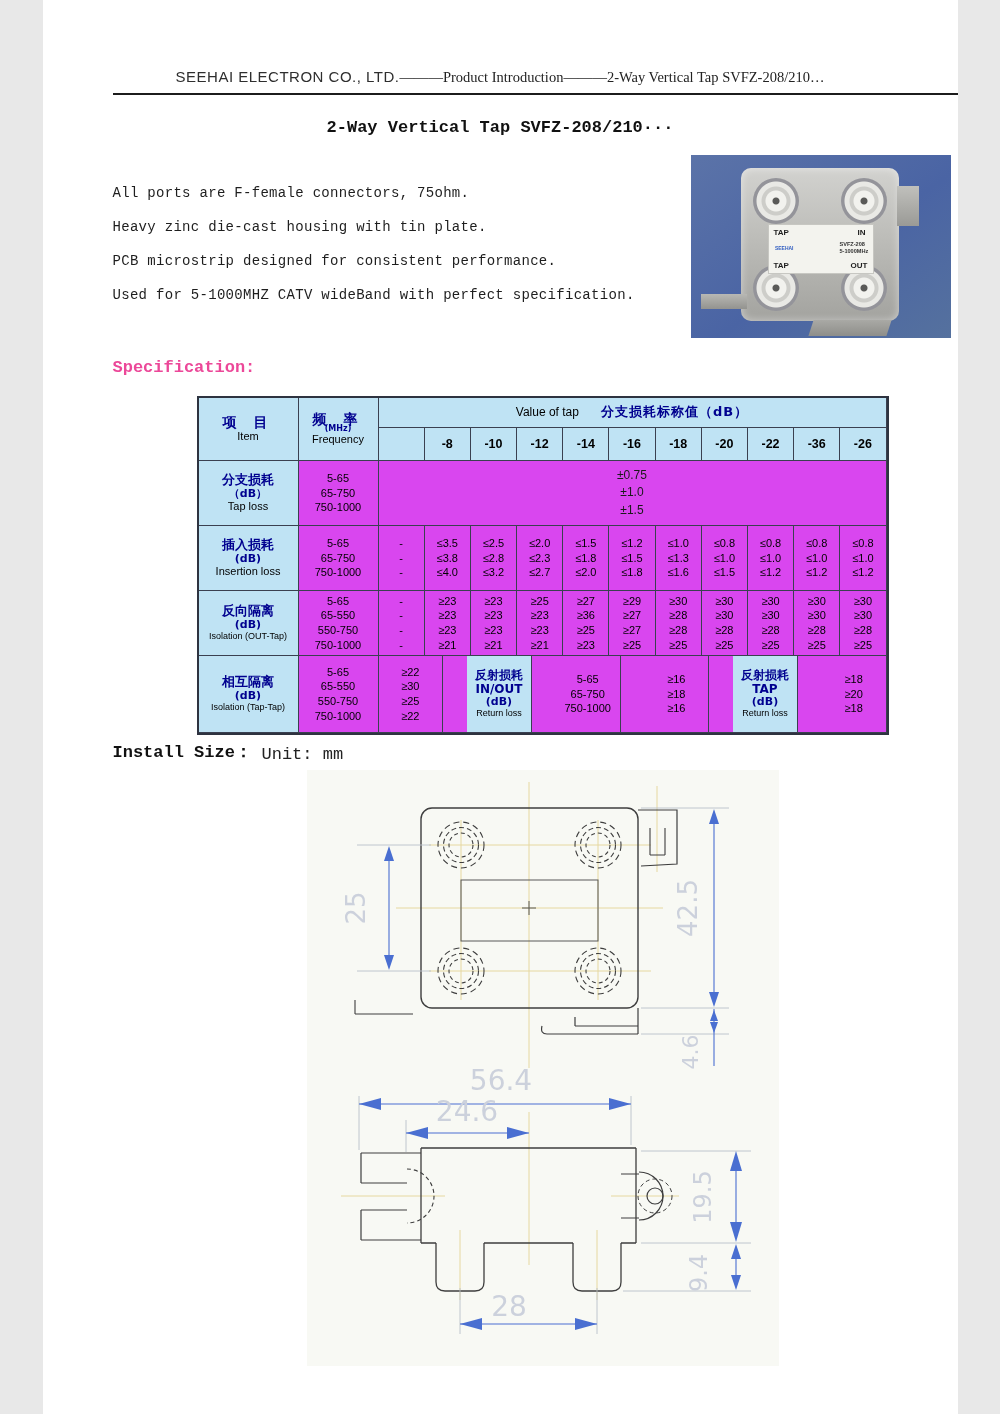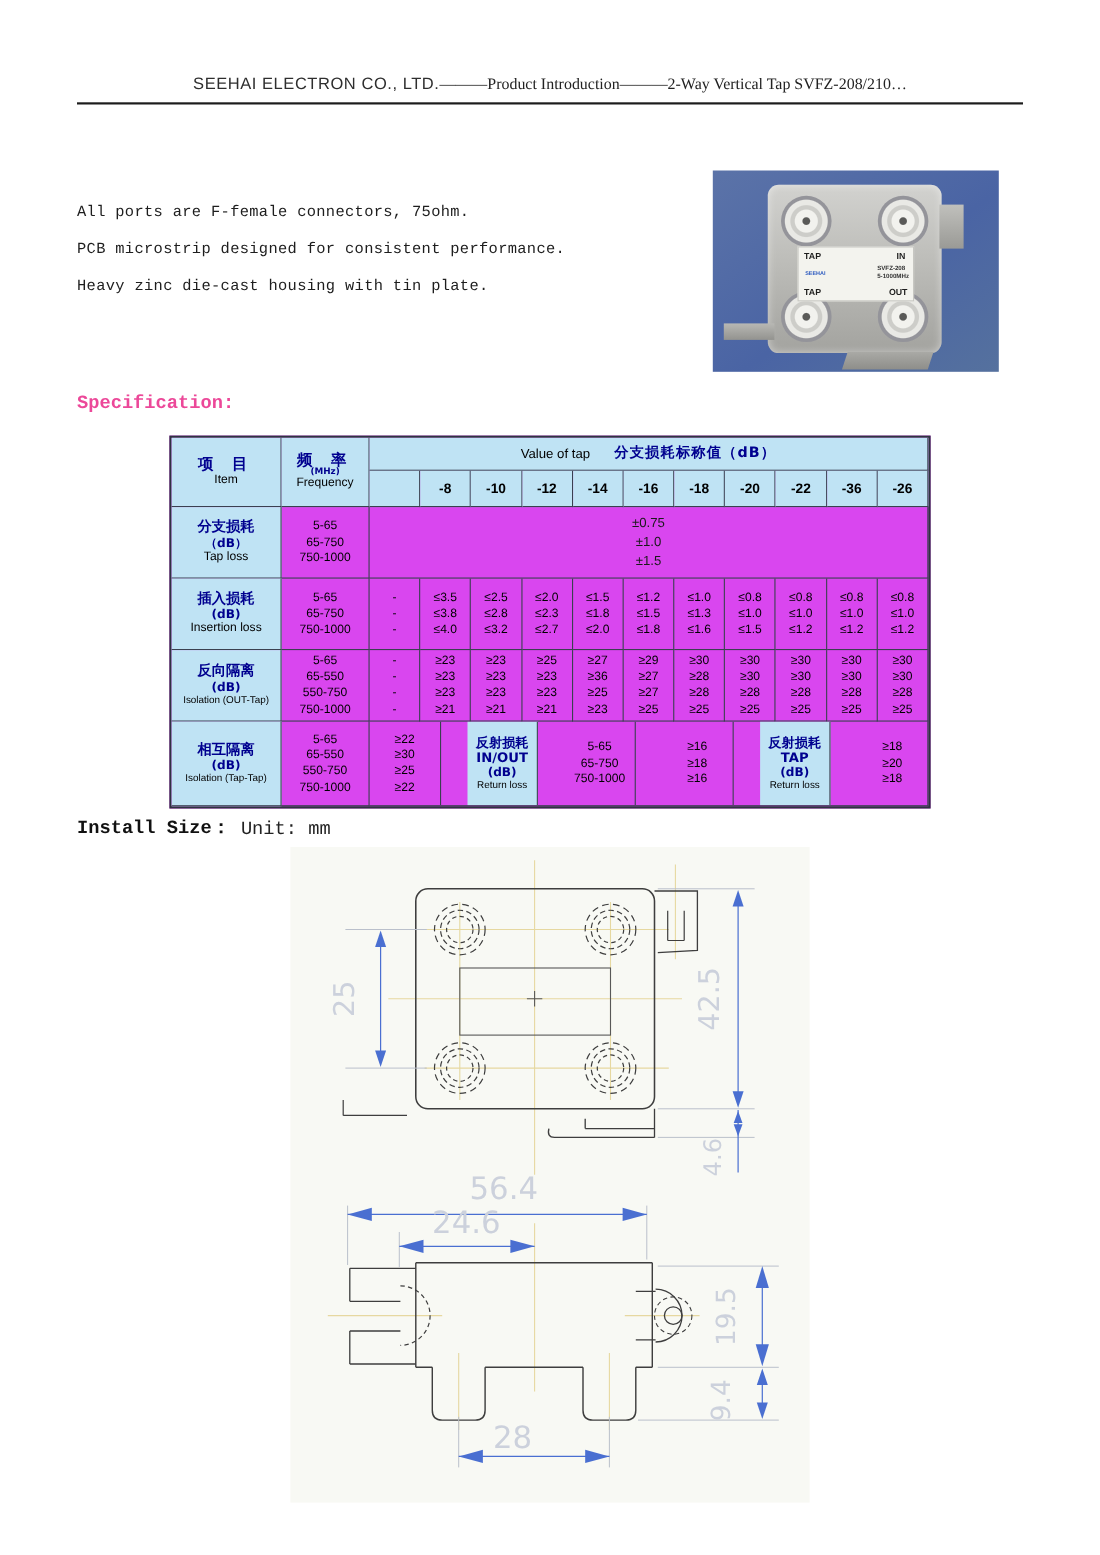--- a/index.html
+++ b/index.html
@@ -1,16 +1,16 @@
 <!DOCTYPE html>
 <html><head>
 <meta charset="utf-8">
 <style>
   html,body{margin:0;padding:0;background:#e8e8e8;}
-  .page{position:relative;width:1000px;height:1414px;background:#ffffff;margin:0 auto;overflow:hidden;
+  .page{position:relative;width:915px;height:1414px;background:#ffffff;margin:0 auto;overflow:hidden;
         font-family:"Liberation Serif",serif;color:#1a1a1a;}
 
   
   .hdr{position:absolute;left:0;top:68px;width:100%;text-align:center;white-space:nowrap;}
   .hdr .co{font-family:"Liberation Sans",sans-serif;font-size:15px;color:#2e2e2e;letter-spacing:.5px;}
   .hdr .rest{font-family:"Liberation Serif",serif;font-size:14.5px;color:#222;}
   .hdr-rule{position:absolute;left:70px;top:93px;width:860px;height:0;border-top:2px solid #1c1c1c;}
 
   
   .title{position:absolute;left:0;top:118px;width:100%;text-align:center;
@@ -79,25 +79,27 @@
   .drawing{position:absolute;left:258px;top:768px;}
 </style>
 </head>
 <body>
 
 <div class="page">
 
   <div class="hdr"><span class="co">SEEHAI ELECTRON CO., LTD.</span><span class="rest">———</span><span class="rest">Product Introduction</span><span class="rest">———</span><span class="rest">2-Way Vertical Tap SVFZ-208/210…</span></div>
   <div class="hdr-rule"></div>
 
+  <div class="title">2-Way Vertical Tap SVFZ-208/210···</div>
 
   <div class="features">
     <div class="fline">All ports are F-female connectors, 75ohm.</div>
+    <div class="fline">Heavy zinc die-cast housing with tin plate.</div>
     <div class="fline">PCB microstrip designed for consistent performance.</div>
-    <div class="fline">Heavy zinc die-cast housing with tin plate.</div>
+    <div class="fline">Used for 5-1000MHZ CATV wideBand with perfect specification.</div>
   </div>
 
   <div class="photo">
     <div class="device">
       <div class="dev-tab"></div>
       <div class="dev-bar-left"></div>
       <div class="dev-foot"></div>
       <div class="conn tl"></div>
       <div class="conn tr"></div>
       <div class="conn bl"></div>

